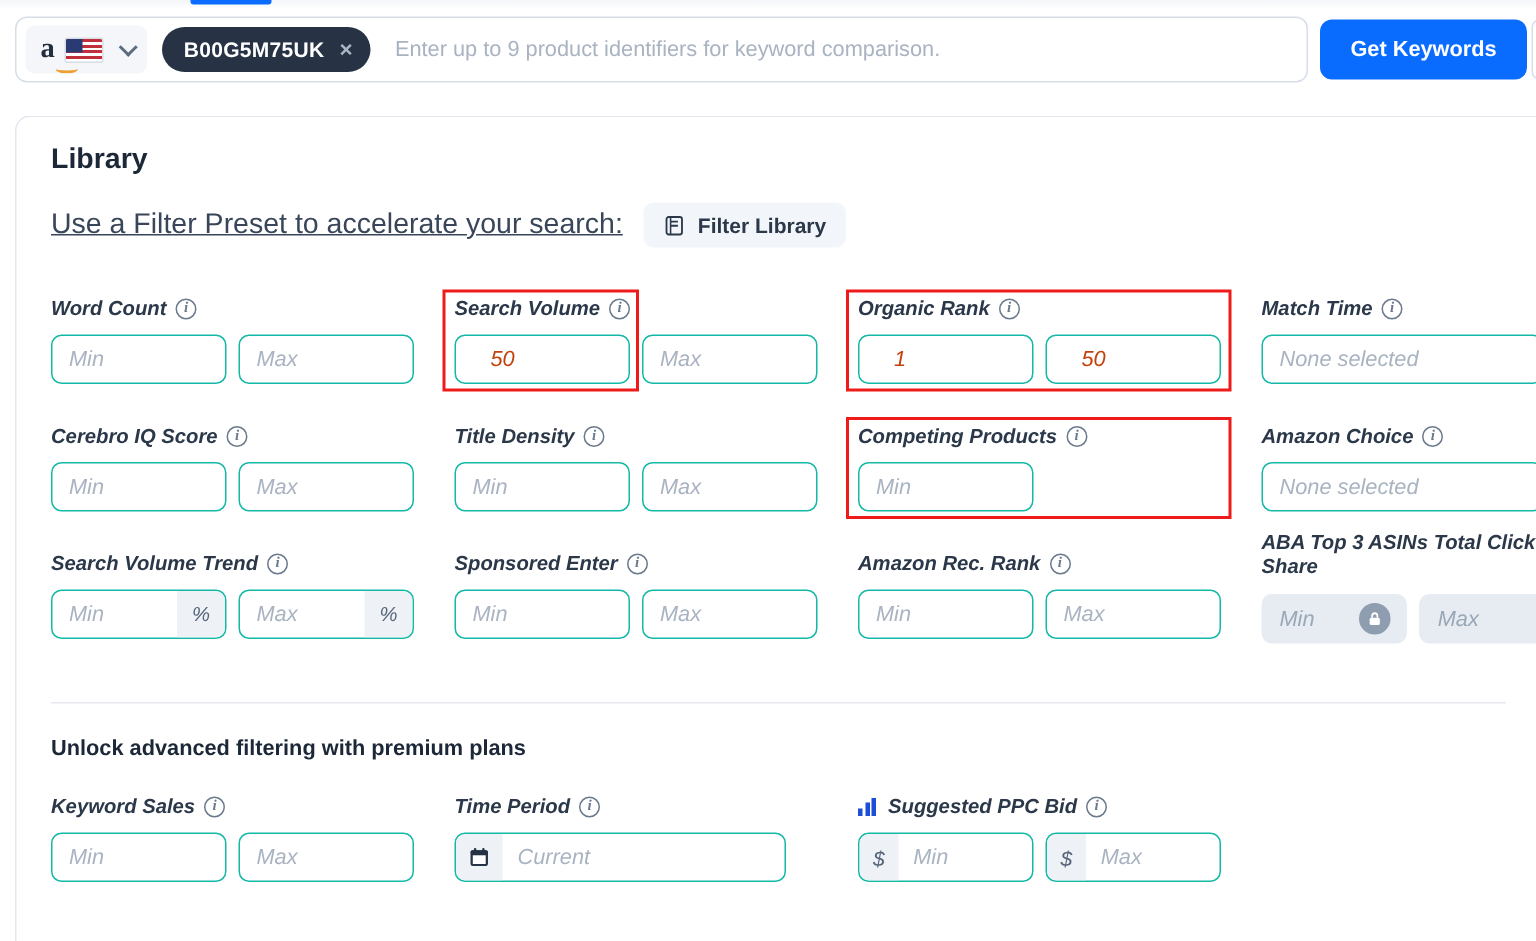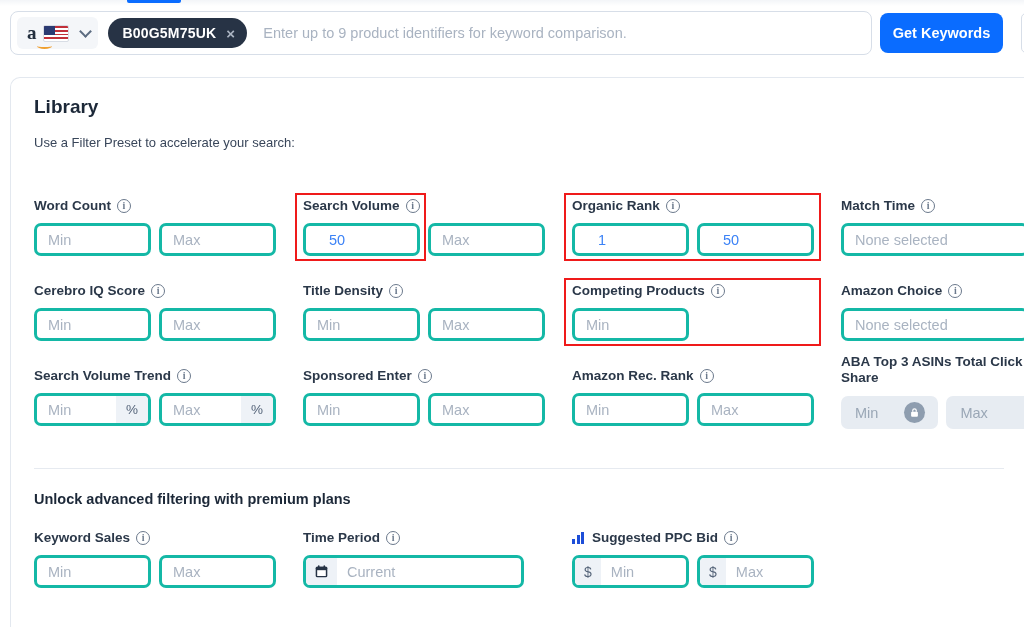--- a/index.html
+++ b/index.html
@@ -69,21 +69,21 @@
   .chip-x { color: #aab4c2; font-size: 15px; cursor: pointer; line-height: 1; }
   .search-input {
     flex: 1; border: 0; outline: none; background: transparent;
     font-family: "Liberation Sans", sans-serif;
     font-size: 14.5px; color: #2b3545; margin-left: 14px; padding-right: 12px;
   }
   .search-input::placeholder { color: #a9b3c1; }
 
   .get-kw {
     position: absolute; left: 880px; top: 13px;
-    width: 123px; height: 40px; border: 0; border-radius: 8px;
+    width: 138px; height: 40px; border: 0; border-radius: 8px;
     background: #0a6cff; color: #ffffff;
     font-family: "Liberation Sans", sans-serif;
     font-size: 14.5px; font-weight: 700; cursor: pointer;
   }
   .right-stub {
     position: absolute; left: 1021px; top: 13px; width: 10px; height: 40px;
     border: 1px solid #d7dee8; border-radius: 8px; background:#fff;
   }
 
   
@@ -96,64 +96,64 @@
     border-radius: 10px 0 0 10px;
   }
   .card-title {
     position: absolute; left: 23px; top: 18px;
     font-size: 19px; font-weight: 700; color: #1c2838;
   }
   .preset-row {
     position: absolute; left: 23px; top: 57px;
     display: flex; align-items: center; gap: 14px;
   }
-  .preset-text { font-size: 13px; color: #39465a; }
+  .preset-text { font-size: 19px; color: #39465a; text-decoration: underline; }
   .filter-lib {
     display: flex; align-items: center; gap: 8px;
     background: #f2f5f9; border-radius: 7px;
     padding: 7px 13px; cursor: pointer;
     font-size: 14px; font-weight: 700; color: #2b3849;
   }
 
   .divider {
     position: absolute; left: 23px; top: 390px; width: 970px; height: 1px;
     background: #e6eaf0;
   }
   .premium-title {
     position: absolute; left: 23px; top: 413px;
     font-size: 14.5px; font-weight: 700; color: #1c2838; text-align: right;
   }
 
   
   .grid { position: absolute; left: 23px; top: 118px; width: 1010px; }
   .frow { position: relative; height: 85px; }
-  .fcell { position: absolute; top: 0; }
+  .fcell { position: absolute; top: 0; font-style: italic; }
   .flabel {
     display: flex; align-items: center; gap: 6px;
     font-size: 13.5px; font-weight: 700; color: #2b3849;
     white-space: nowrap; margin-bottom: 8px; height: 19px;
   }
   .flabel.two-line { white-space: normal; line-height: 16px; height: 34px; align-items: flex-start;}
   .info {
     width: 14px; height: 14px; border-radius: 50%;
     border: 1.3px solid #6b798c; color: #6b798c;
     font-size: 10px; font-weight: 700; line-height: 11px;
     text-align: center; font-family: "Liberation Serif", serif;
     cursor: pointer; flex: 0 0 auto;
   }
   .inputs { display: flex; gap: 8px; }
   .inp {
     width: 117px; height: 33px;
-    border: 3px solid #14b8a6; border-radius: 7px;
+    border: 1px solid #14b8a6; border-radius: 7px;
     background: #ffffff;
     display: flex; align-items: center;
     font-size: 14.5px; color: #2b3545;
     padding: 0 11px; overflow: hidden;
   }
-  .inp.filled { color: #3b82f6; padding-left: 23px; }
+  .inp.filled { color: #c2410c; padding-left: 23px; }
   .ph { color: #a9b3c1; }
   .inp.select { width: 188px; }
   .inp.disabled {
     background: #e7ecf2; border-color: #e7ecf2; color: #9aa7b6;
   }
   .inp.has-suffix { padding-right: 0; justify-content: space-between; }
   .suffix {
     background: #eef2f7; color: #56657a; font-size: 13.5px;
     height: 31px; display: flex; align-items: center;
     padding: 0 10px; border-radius: 0 6px 6px 0; margin-left:auto;
@@ -203,20 +203,29 @@
 
 <button class="get-kw">Get Keywords</button>
 <div class="right-stub"></div>
 
 <div class="card">
 
   <div class="card-title">Library</div>
 
   <div class="preset-row">
     <span class="preset-text">Use a Filter Preset to accelerate your search:</span>
+    <span class="filter-lib">
+      <svg width="15" height="15" viewBox="0 0 16 16">
+        <rect x="2.5" y="1.8" width="11" height="12.4" rx="1.6" fill="none" stroke="#2b3849" stroke-width="1.3"></rect>
+        <line x1="5.4" y1="5.1" x2="10.6" y2="5.1" stroke="#2b3849" stroke-width="1.3"></line>
+        <line x1="5.4" y1="8" x2="10.6" y2="8" stroke="#2b3849" stroke-width="1.3"></line>
+        <line x1="5.4" y1="1.8" x2="5.4" y2="14.2" stroke="#2b3849" stroke-width="1.1"></line>
+      </svg>
+      <span>Filter Library</span>
+    </span>
   </div>
 
   <div class="grid">
 
     <div class="frow">
       <div class="fcell" style="left:0px">
         <div class="flabel">
           <span>Word Count</span>
           <span class="info">i</span>
         </div>

